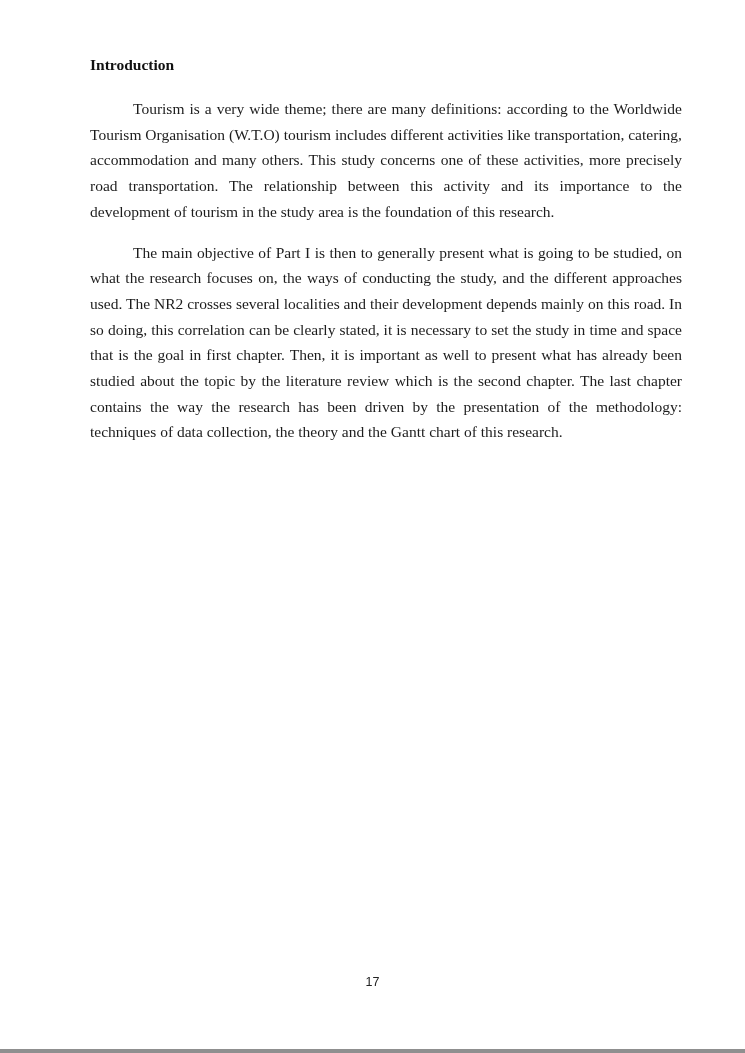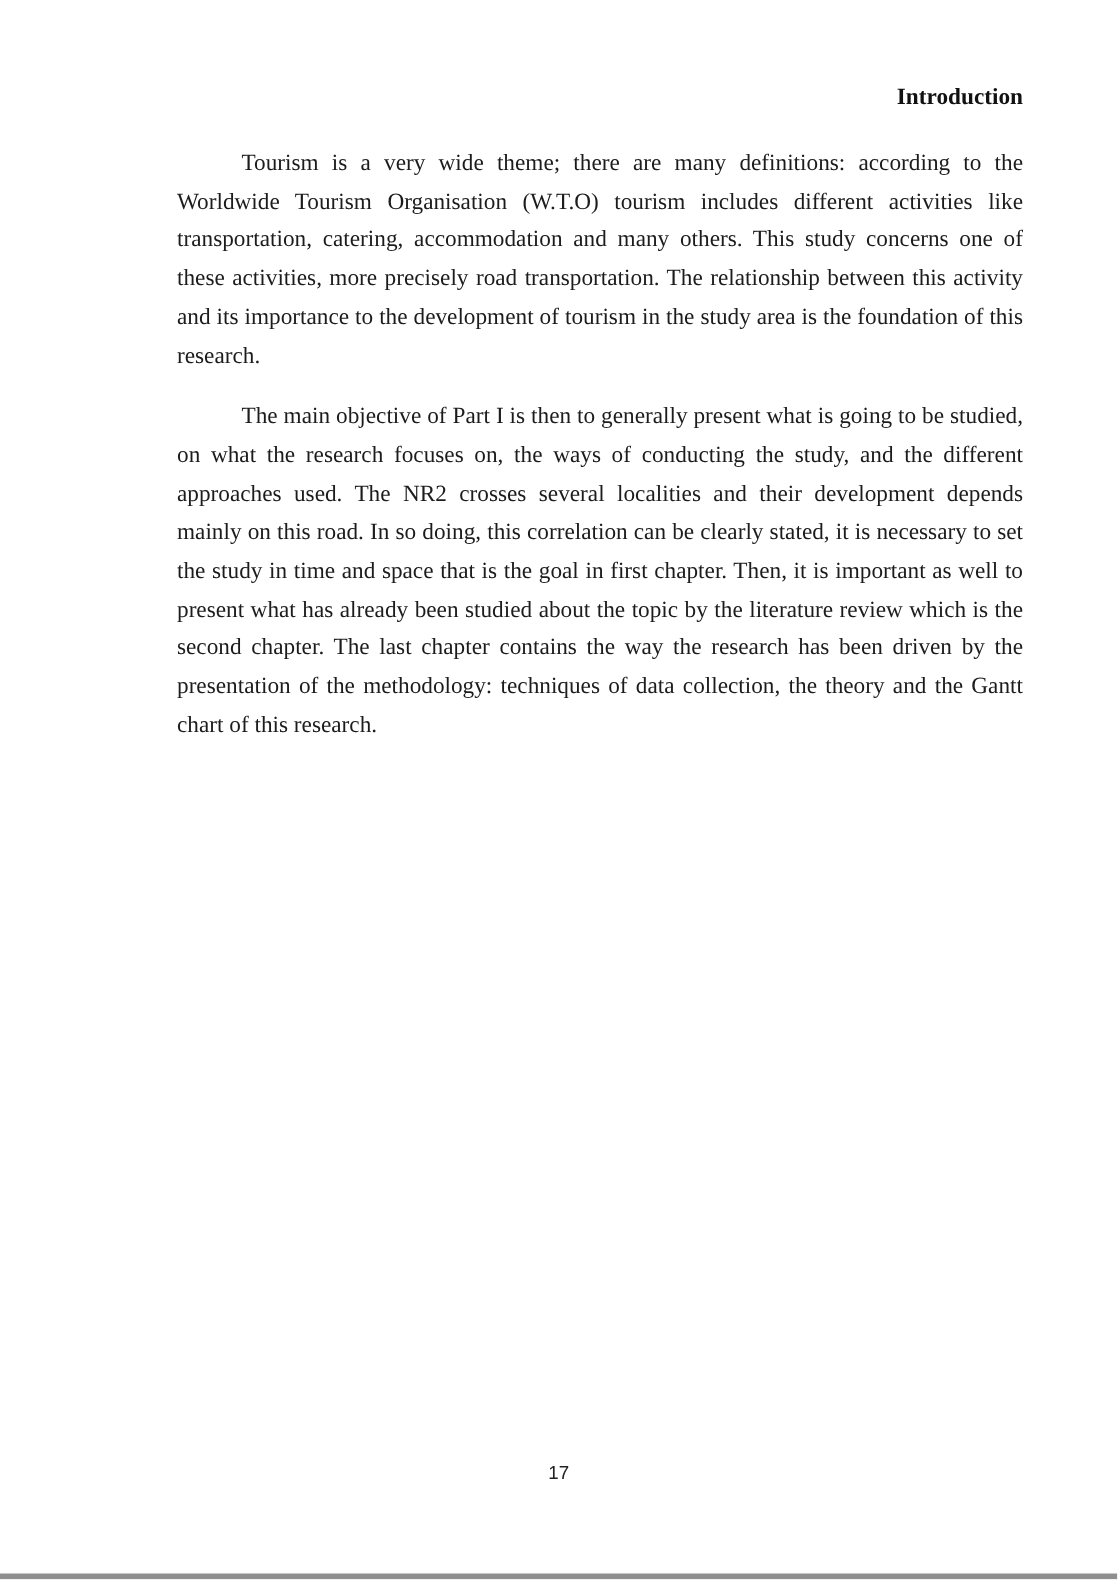--- a/index.html
+++ b/index.html
@@ -20,34 +20,33 @@
   .content {
     position: absolute;
     top: 56px;
     left: 90px;
     width: 592px;
   }
   .doc-title {
     margin: 0 0 22px 0;
     font-size: 15.5px;
     font-weight: bold;
-    text-align: right;
+    text-align: left;
     color: #111111;
   }
   .para {
     margin: 0 0 15px 0;
     font-size: 15.5px;
     line-height: 25.7px;
     text-align: justify;
     text-justify: inter-word;
     color: #1c1c1c;
   }
   .para.indent {
     text-indent: 43px;
-    margin-left: 28px;
   }
   .page-number {
     position: absolute;
     left: 0;
     width: 100%;
     top: 975px;
     text-align: center;
     font-size: 12.5px;
     font-family: "Liberation Sans", "DejaVu Sans", sans-serif;
     color: #222222;

